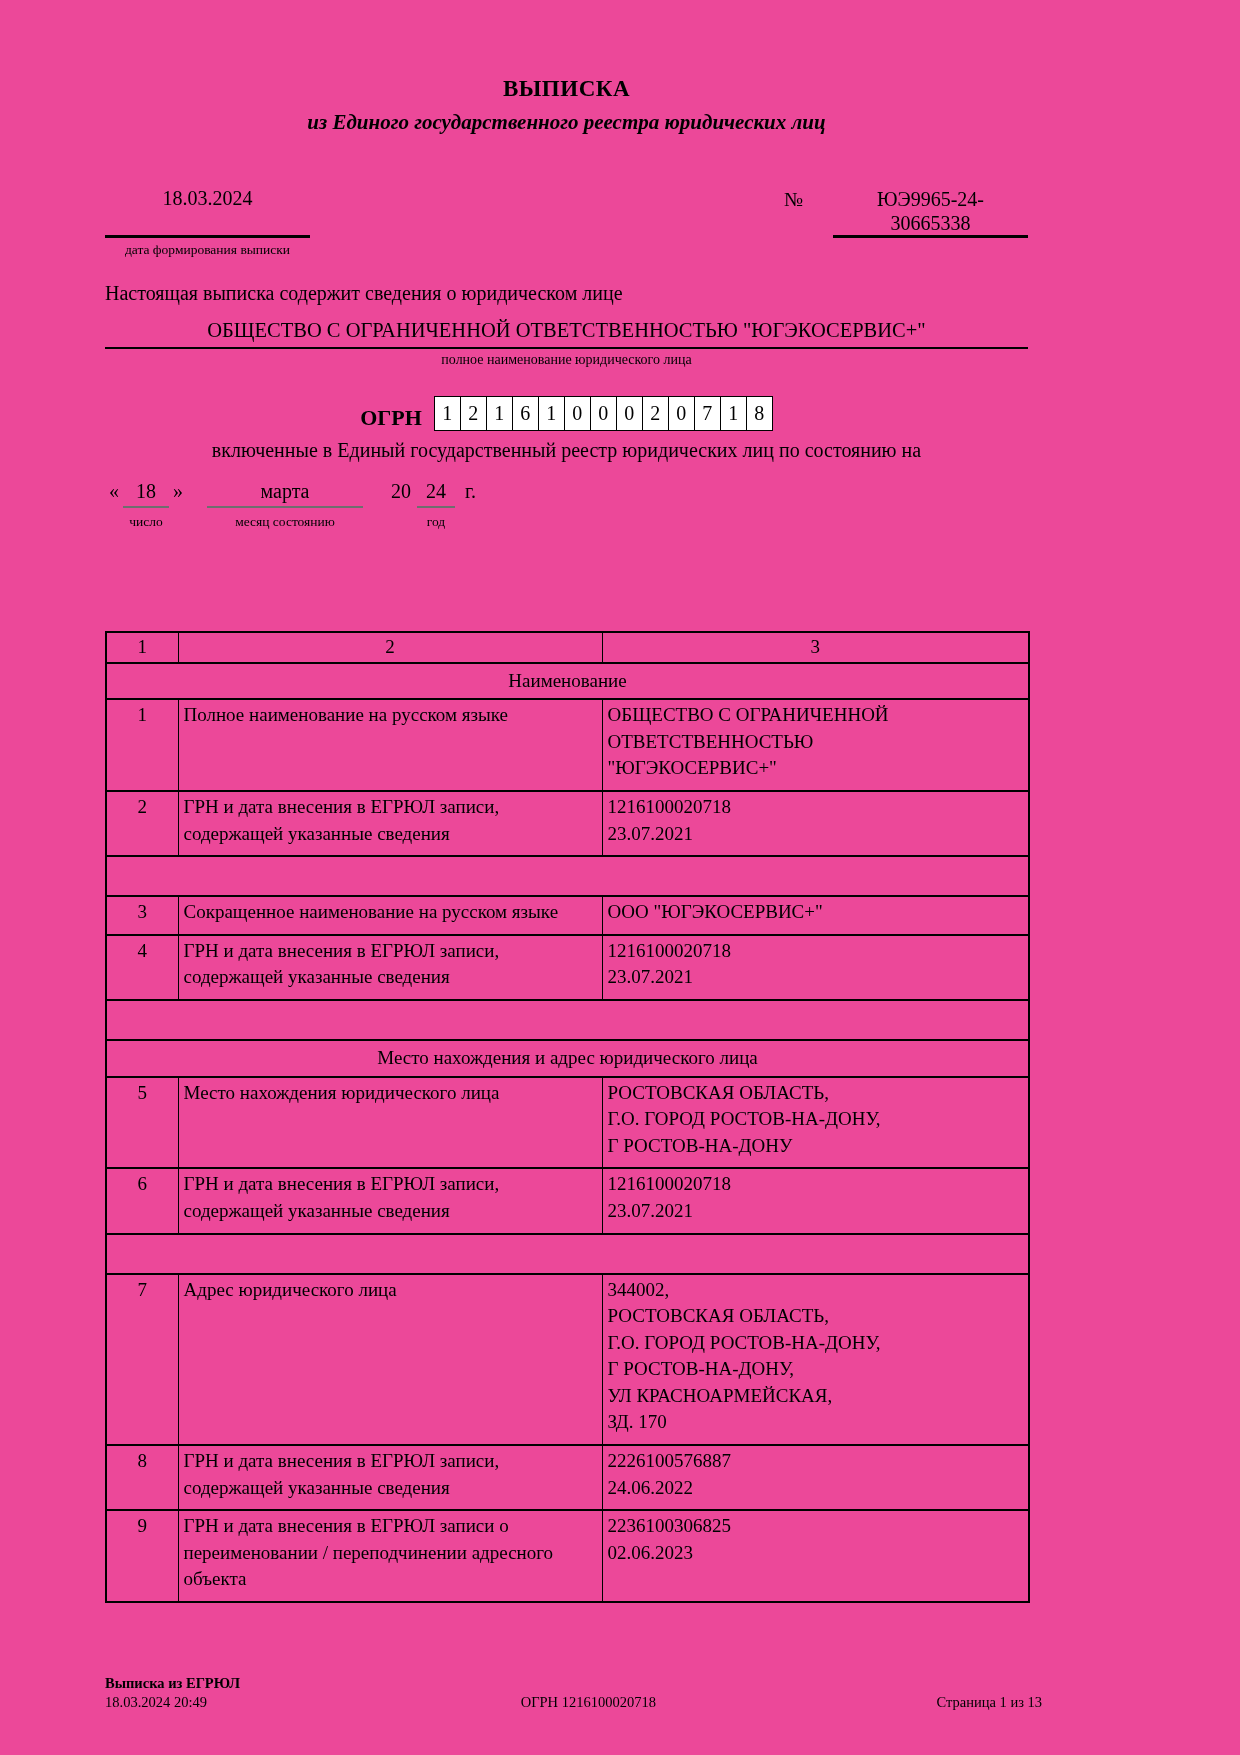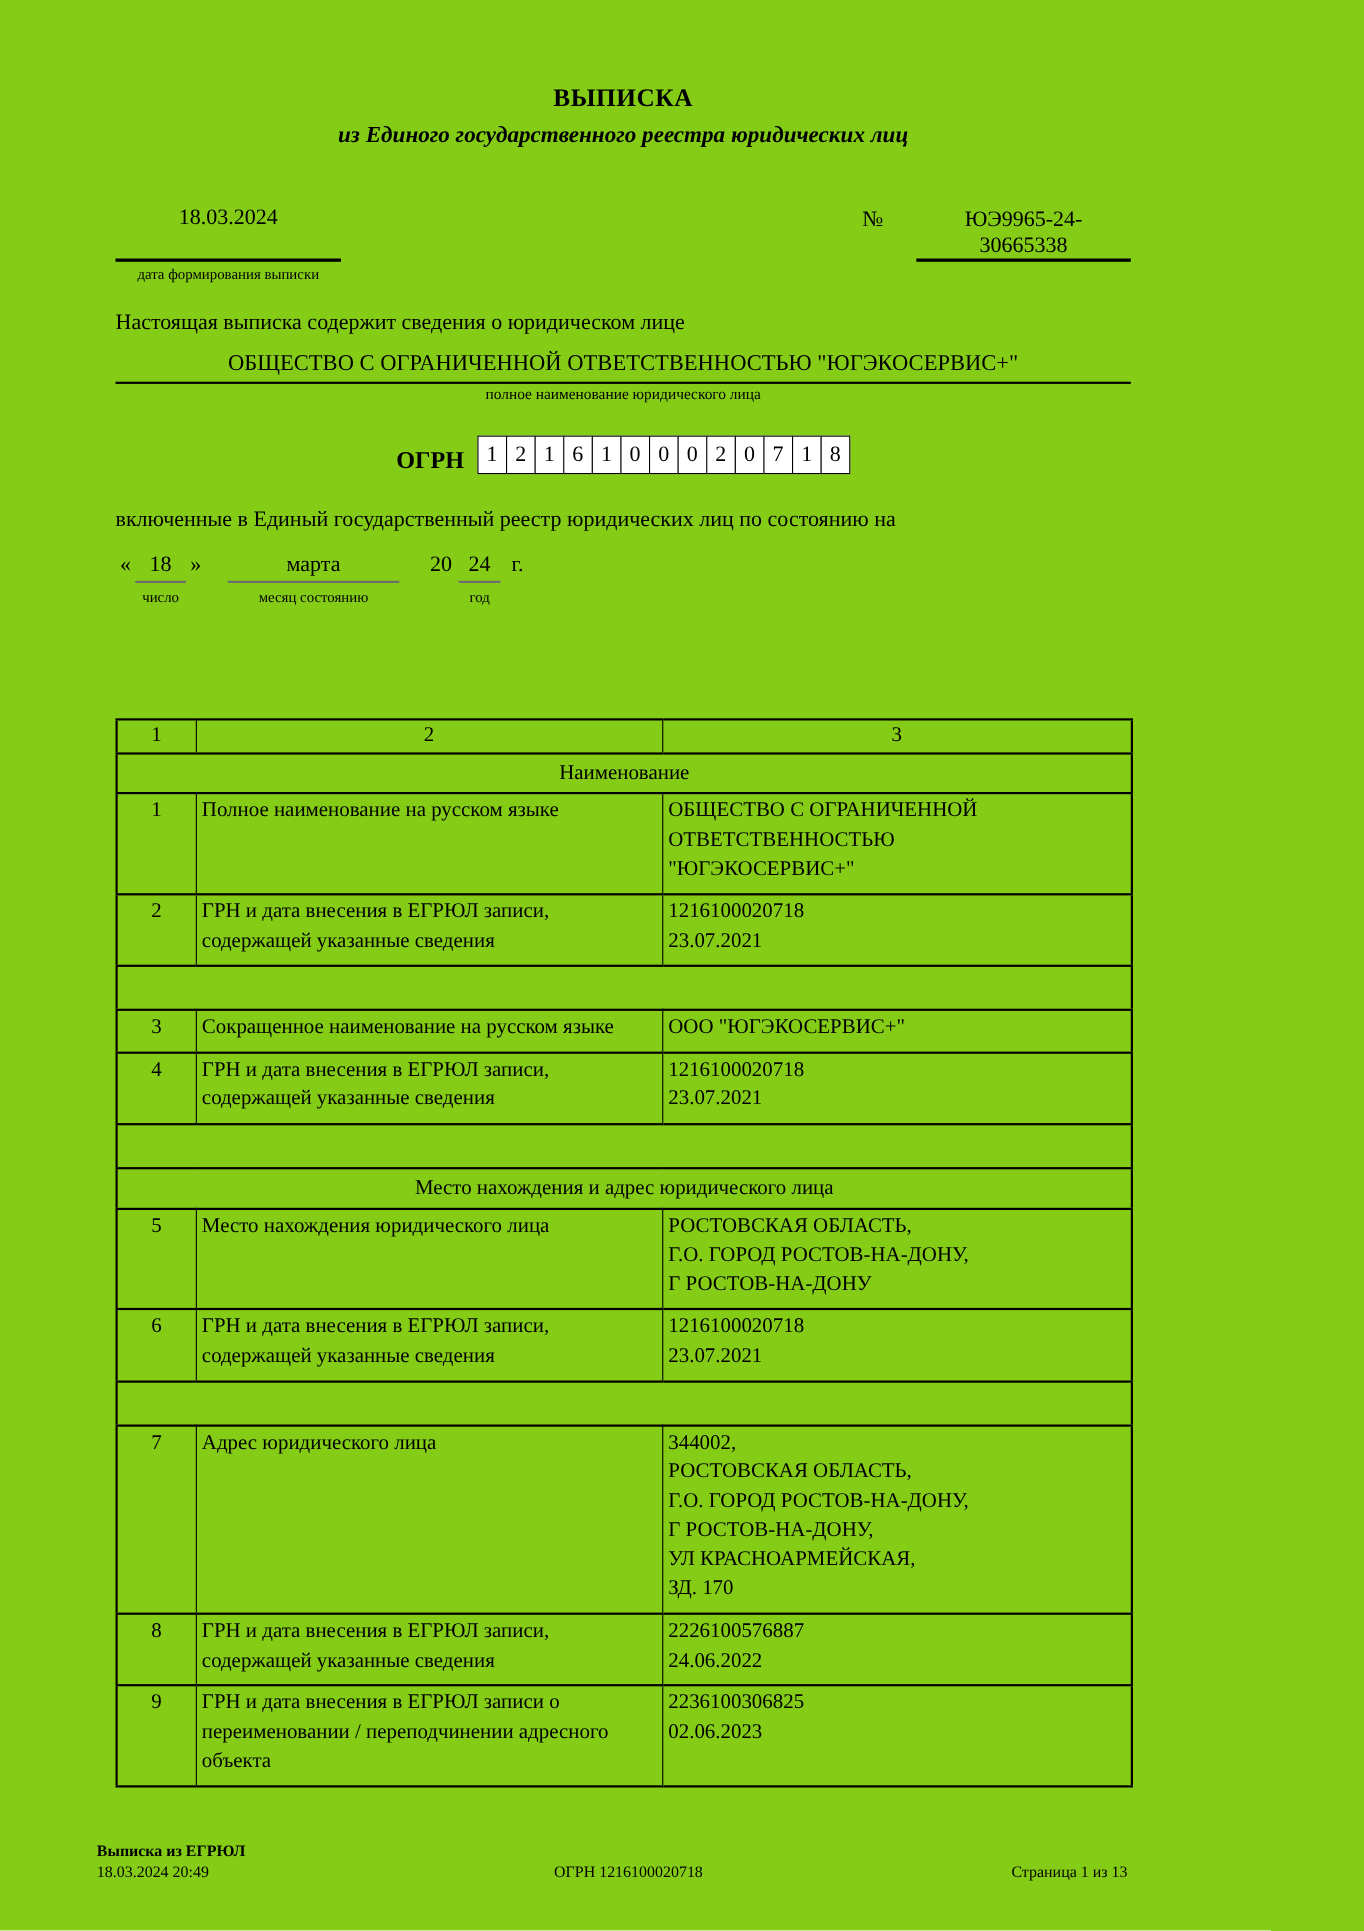--- a/index.html
+++ b/index.html
@@ -1,19 +1,19 @@
 <!DOCTYPE html>
 <html lang="ru"><head>
 <meta charset="utf-8">
 <style>
   html,body { margin:0; padding:0; background:#fff; }
   .page {
     position:relative;
     width:1240px; height:1755px;
-    background:#84cc16;
+    background:#ec4899;
     color:#000;
     font-family:"Liberation Serif", serif;
     overflow:hidden;
   }
   .content { margin-left:105px; width:923px; padding-top:76px; }
 
   .doc-title {
     text-align:center; font-weight:bold; font-size:23px; letter-spacing:.5px;
   }
   .doc-subtitle {
@@ -44,21 +44,21 @@
   .ogrn-row { margin-top:28px; display:flex; justify-content:center; align-items:flex-end; }
   .ogrn-label { font-weight:bold; font-size:22px; margin-right:12px; }
   .ogrn-boxes { display:flex; }
   .ogrn-box {
     width:25px; height:33px; border:1px solid #000; margin-left:-1px;
     display:flex; align-items:center; justify-content:center;
     font-size:20px; background:#fff;
   }
   .ogrn-box:first-child { margin-left:0; }
 
-  .included { margin-top:30px; font-size:20px; }
+  .included { margin-top:8px; font-size:20px;text-align:center; }
 
   .dateline { margin-top:18px; font-size:20px; display:flex; align-items:flex-start; }
   .q { padding:0 4px; }
   .seg { display:inline-block; text-align:center; }
   .seg-val { display:block; border-bottom:2px solid #6e6e6e; padding:0 4px 3px; }
   .seg-day .seg-val { min-width:38px; }
   .seg-month { margin-left:20px; margin-right:28px; }
   .seg-month .seg-val { min-width:148px; }
   .century { padding:0 6px 0 0; }
   .seg-year .seg-val { min-width:30px; }
@@ -80,21 +80,21 @@
   .w-val { width:427px; }
   td.cell-num { text-align:center; padding:2px 2px 8px; }
   tr.head-row td { text-align:center; vertical-align:middle; padding:5px 4px; }
   tr.colnum-row td { text-align:center; vertical-align:middle; padding:1px 4px; }
   tr.section-row td { text-align:center; font-weight:normal; vertical-align:middle; padding:4px; }
   tr.spacer-row td { height:38px; padding:0; }
   td.cell-val { white-space:pre-line; }
 
   
   .footer {
-    position:absolute; left:88px; top:1674px; width:937px;
+    position:absolute; left:105px; top:1674px; width:937px;
     display:flex; justify-content:space-between; align-items:flex-end;
     font-size:14.5px; line-height:1.3;
   }
   .footer-left .bold { font-weight:bold; }
 </style>
 </head>
 <body>
 
 <div class="page">
   <div class="content">

